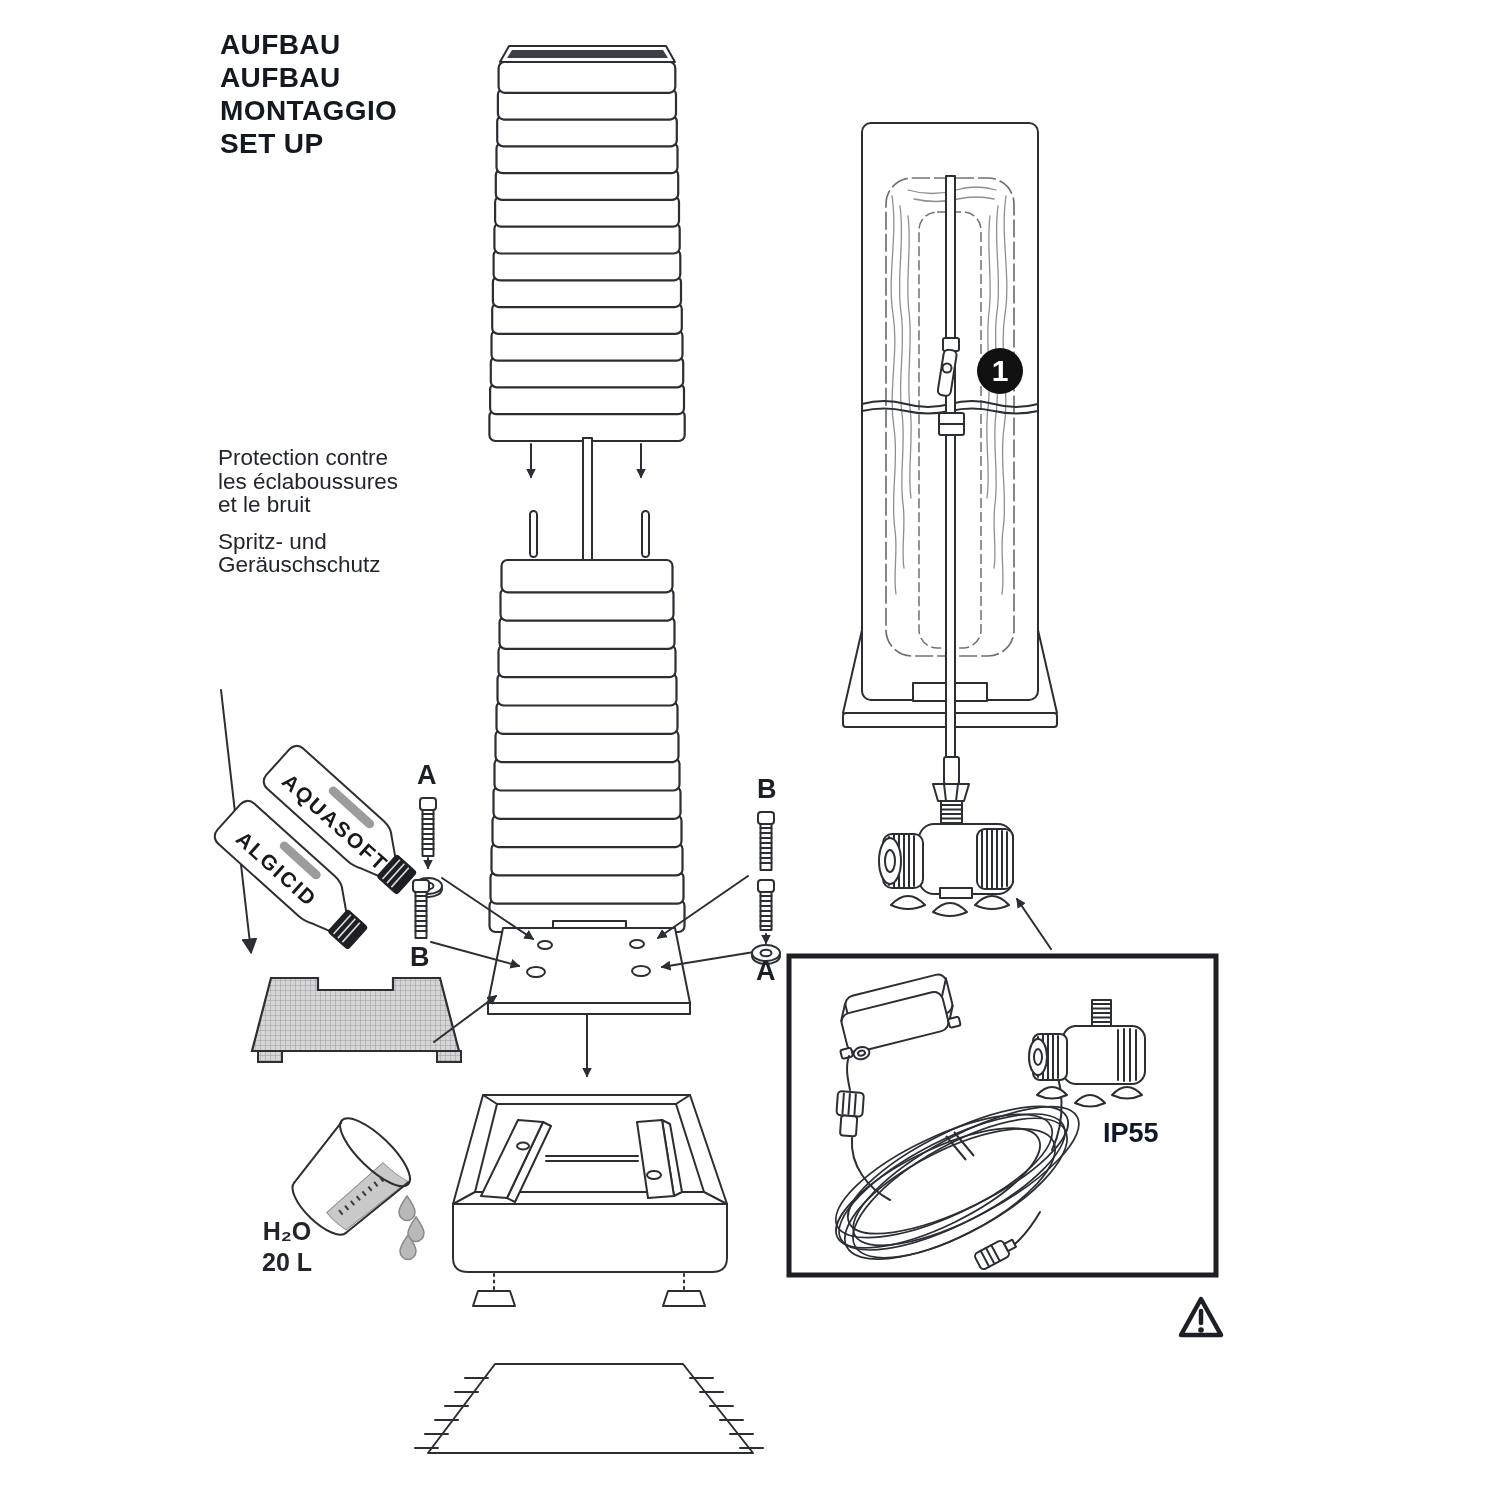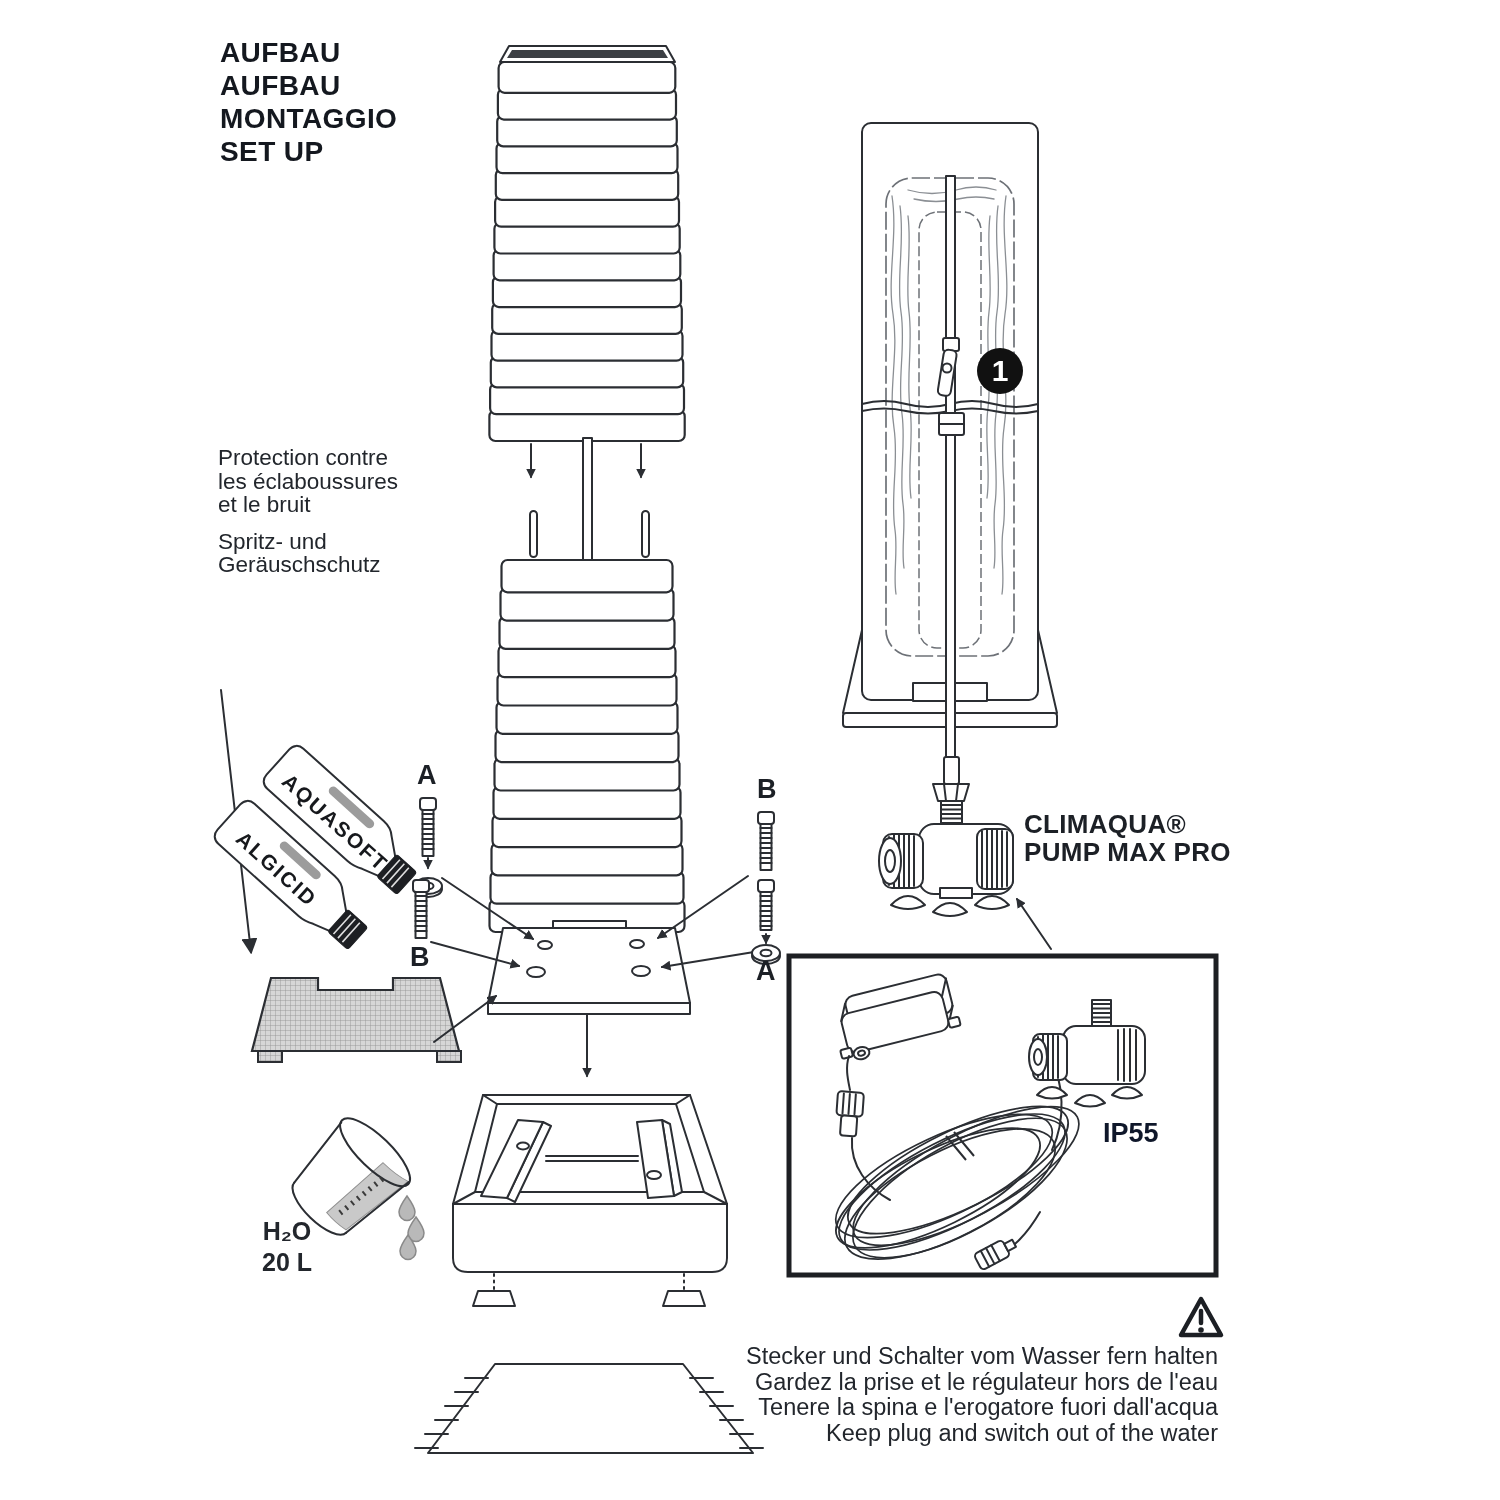--- a/index.html
+++ b/index.html
@@ -1,21 +1,21 @@
 <!DOCTYPE html>
 <html><head>
 <meta charset="utf-8">
 <style>
   html,body{margin:0;padding:0;background:#e9e9e9;}
   .page{position:relative;width:1500px;height:1500px;background:#ffffff;overflow:hidden;
         font-family:"Liberation Sans",sans-serif;color:#22262c;}
   .abs{position:absolute;}
   .art{left:0;top:0;}
   .pre{white-space:pre-line;}
-  .title{left:220px;top:36px;font-size:28px;font-weight:800;line-height:33px;letter-spacing:.4px;color:#14181f;}
+  .title{left:220px;top:28px;font-size:28px;font-weight:800;line-height:33px;letter-spacing:.4px;color:#14181f;}
   .note{left:218px;top:446px;width:215px;}
   .note p{margin:0 0 13px;font-size:22.5px;line-height:23.5px;}
   .flabel{font-size:27px;font-weight:600;color:#1c2026;}
   .h2o{left:262px;top:1216px;font-size:25px;font-weight:600;line-height:31px;text-align:center;}
   .pumplabel{left:1024px;top:810px;font-size:26px;font-weight:700;line-height:28px;letter-spacing:.3px;color:#1c2026;}
   .ip{left:1103px;top:1118px;font-size:27px;font-weight:700;color:#0f172a;}
   .warn{right:282px;top:1344px;width:640px;font-size:23.5px;line-height:25.5px;text-align:right;}
   svg{font-family:"Liberation Sans",sans-serif;}
   .ln{fill:none;stroke:#2b2e33;stroke-width:2;stroke-linecap:round;stroke-linejoin:round;}
   .fw{fill:#ffffff;stroke:#2b2e33;stroke-width:2;stroke-linejoin:round;}
@@ -330,25 +330,17 @@
 <div class="abs flabel" style="left:417px;top:760px;">A</div>
 <div class="abs flabel" style="left:410px;top:942px;">B</div>
 <div class="abs flabel" style="left:757px;top:774px;">B</div>
 <div class="abs flabel" style="left:756px;top:956px;">A</div>
 
 <div class="abs h2o">
   <div>H₂O</div>
   <div>20 L</div>
 </div>
 
-<div class="abs pumplabel">
-  <div>CLIMAQUA®</div>
-  <div>PUMP MAX PRO</div>
+
+<div class="abs ip">IP55</div>
+
+
 </div>
 
-<div class="abs ip">IP55</div>
-
-<div class="abs warn pre">Stecker und Schalter vom Wasser fern halten
-Gardez la prise et le régulateur hors de l'eau
-Tenere la spina e l'erogatore fuori dall'acqua
-Keep plug and switch out of the water</div>
-
-</div>
-
 </body></html>

